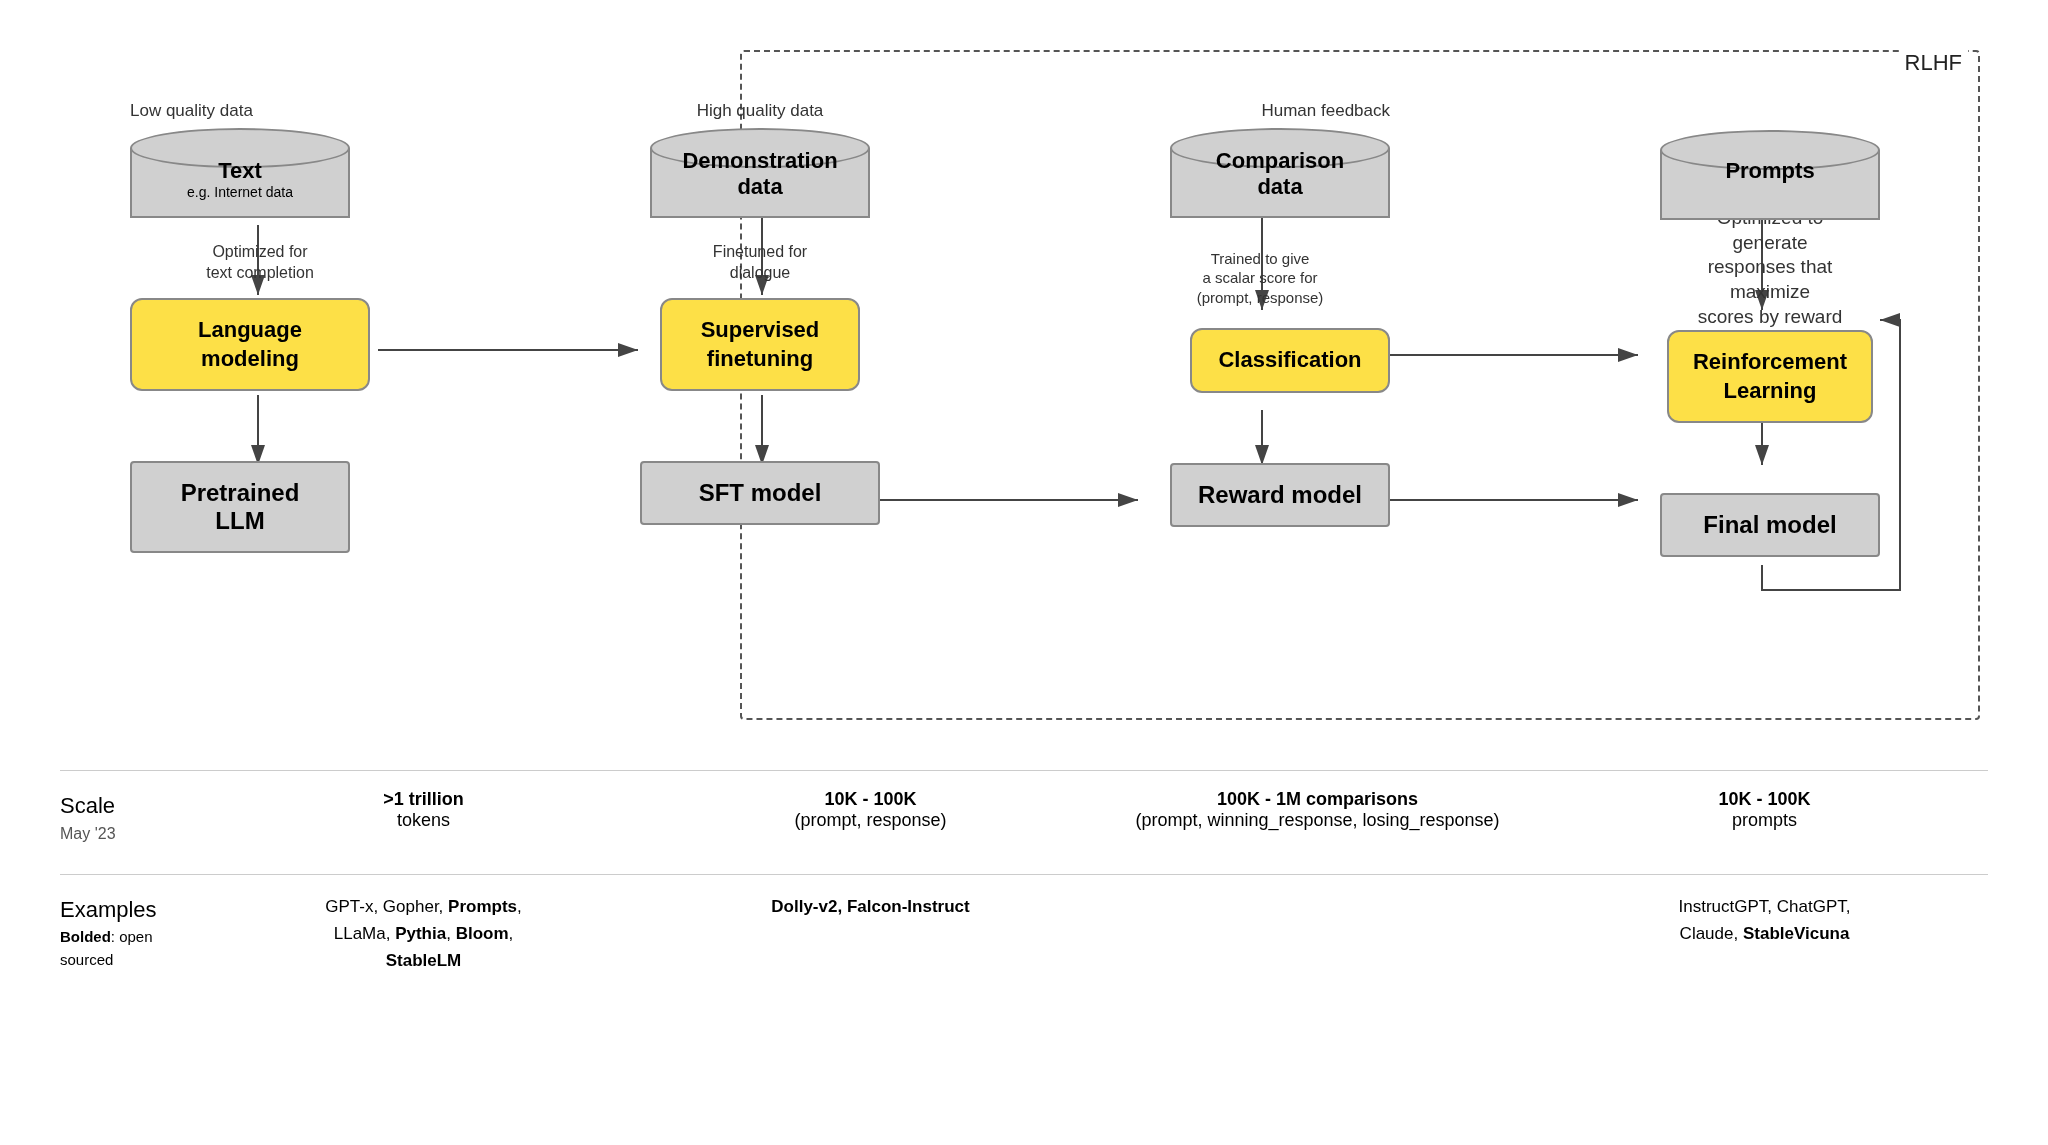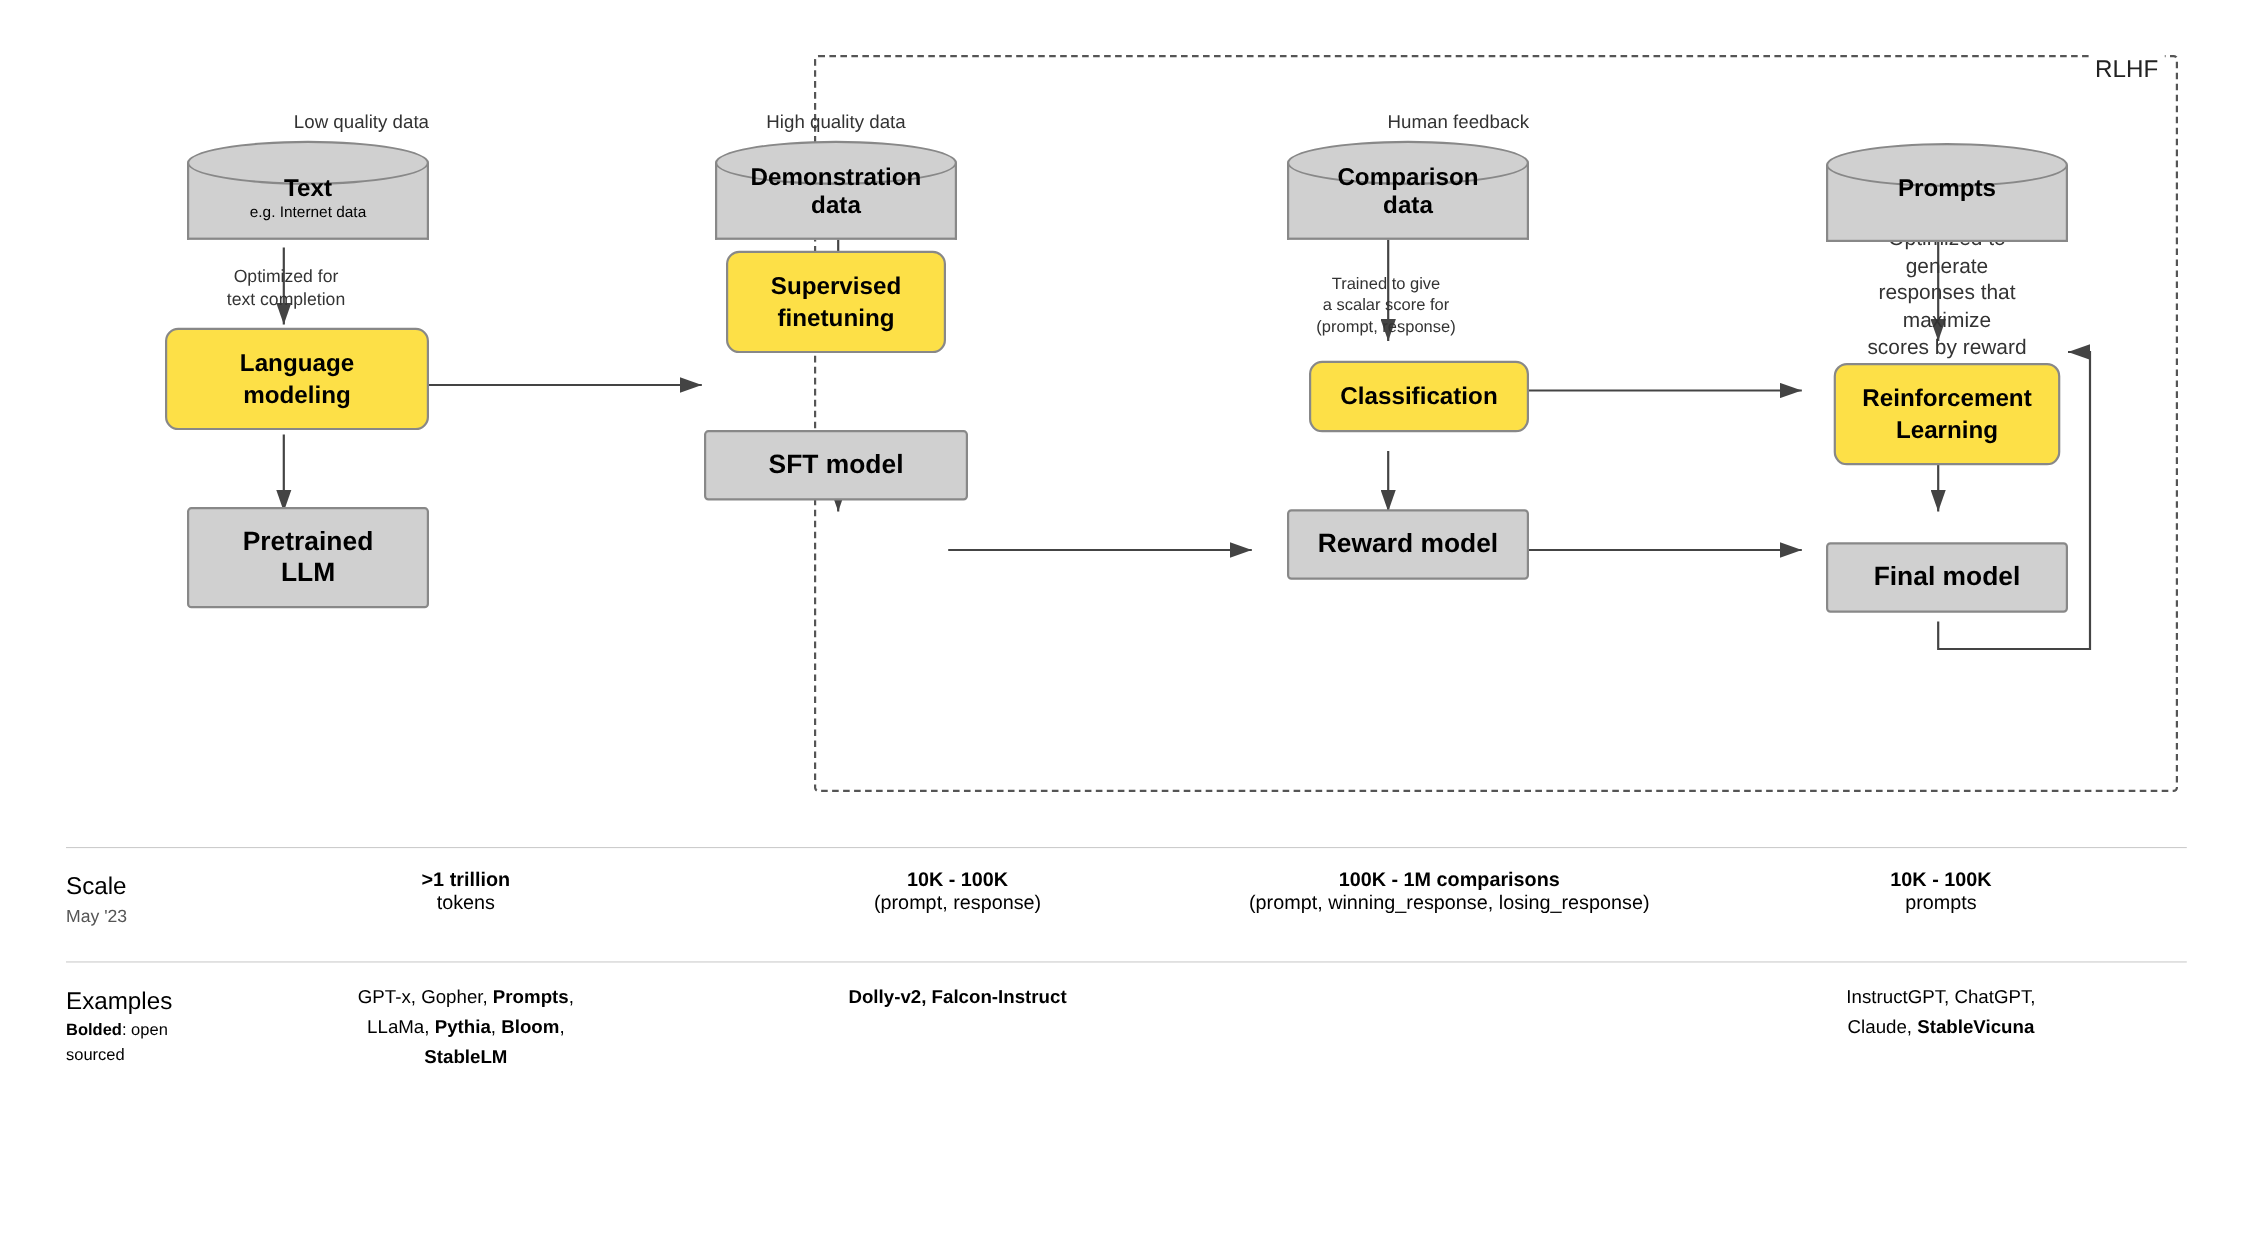--- a/index.html
+++ b/index.html
@@ -174,21 +174,21 @@
     <line x1="862" y1="500" x2="1138" y2="500" stroke="#444" stroke-width="2" marker-end="url(#arrowhead)"></line>
 
     <line x1="1382" y1="355" x2="1638" y2="355" stroke="#444" stroke-width="2" marker-end="url(#arrowhead)"></line>
 
     <line x1="1382" y1="500" x2="1638" y2="500" stroke="#444" stroke-width="2" marker-end="url(#arrowhead)"></line>
 
     <path d="M 1762 565 L 1762 590 L 1900 590 L 1900 320 L 1880 320" stroke="#444" stroke-width="2" fill="none" marker-end="url(#arrowhead)"></path>
 
   </svg>
 
-  <div style="position:absolute; top:100px; left:130px; display:flex; flex-direction:column; align-items:flex-end; width:260px;">
+  <div style="position:absolute; top:100px; left:130px; display:flex; flex-direction:column; align-items:flex-start; width:260px;">
     <div class="above-label">Low quality data</div>
 
     <div style="position:relative; width:220px; height:100px; margin-bottom:0;">
       <div class="cylinder-body"></div>
       <div class="cylinder-top"></div>
       <div class="cylinder-text">
         <span>Text</span>
         <span class="cylinder-subtext">e.g. Internet data</span>
       </div>
     </div>
@@ -212,20 +212,24 @@
 
   <div style="position:absolute; top:100px; left:630px; display:flex; flex-direction:column; align-items:center; width:260px;justify-content:flex-end;">
     <div class="above-label">High quality data</div>
     <div style="position:relative; width:220px; height:100px; margin-bottom:0;">
       <div class="cylinder-body"></div>
       <div class="cylinder-top"></div>
       <div class="cylinder-text" style="top:20px;">
         <span>Demonstration<br>data</span>
       </div>
     </div>
+    <div style="height:70px; display:flex; align-items:center; justify-content:center; width:100%;">
+      <div class="arrow-label" style="white-space:pre-line;">Finetuned for
+dialogue</div>
+    </div>
     <div class="process-box">
       <span>Supervised<br>finetuning</span>
     </div>
     <div style="height:70px;"></div>
     <div class="output-box" style="width:264px;">
       <span>SFT model</span>
     </div>
   </div>
 
   <div style="position:absolute; top:100px; left:1130px; display:flex; flex-direction:column; align-items:flex-end; width:260px;">

